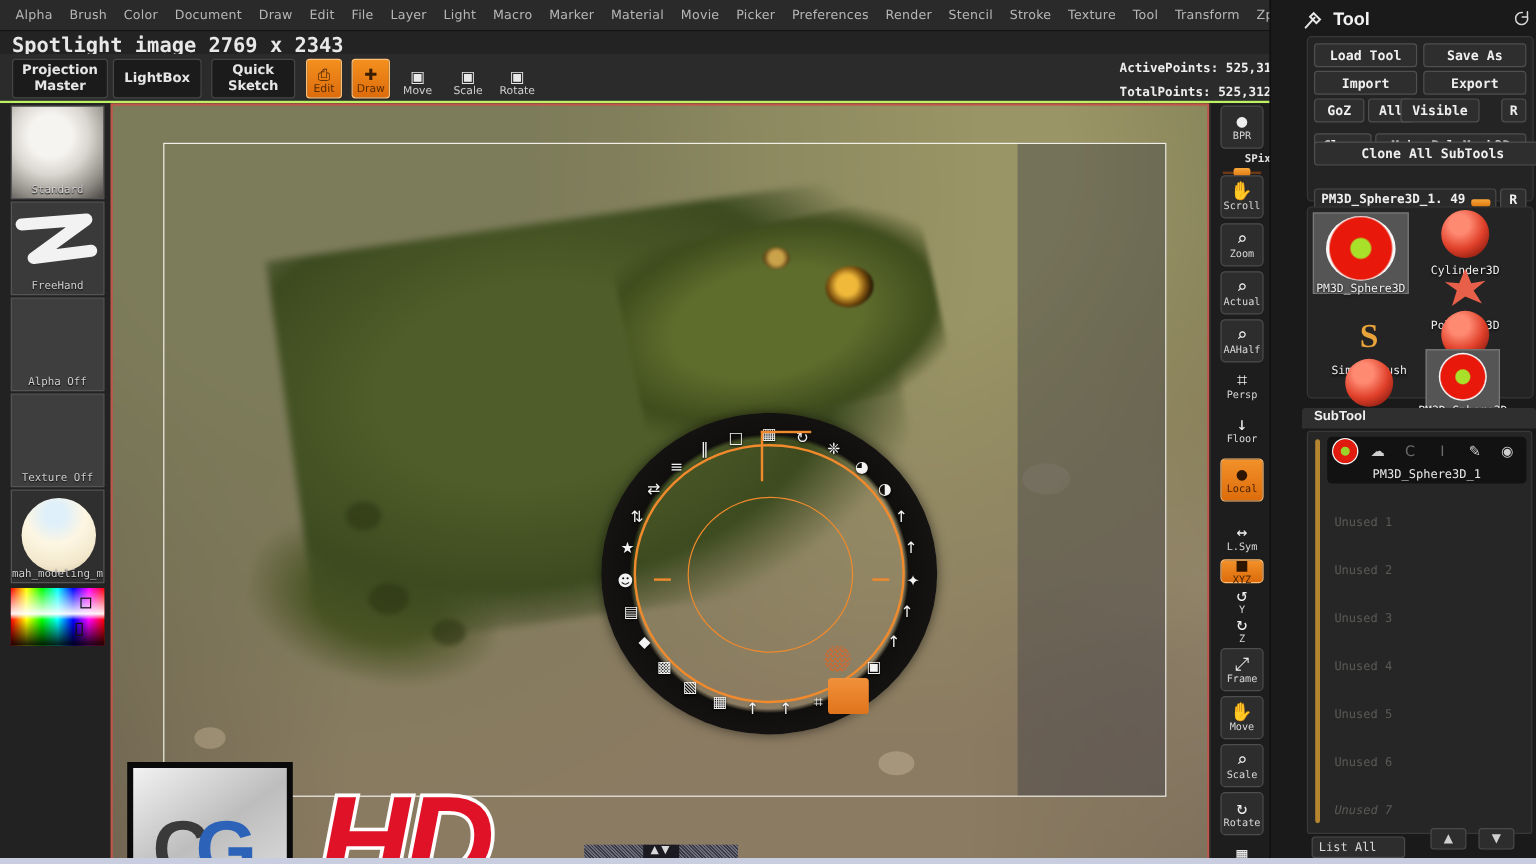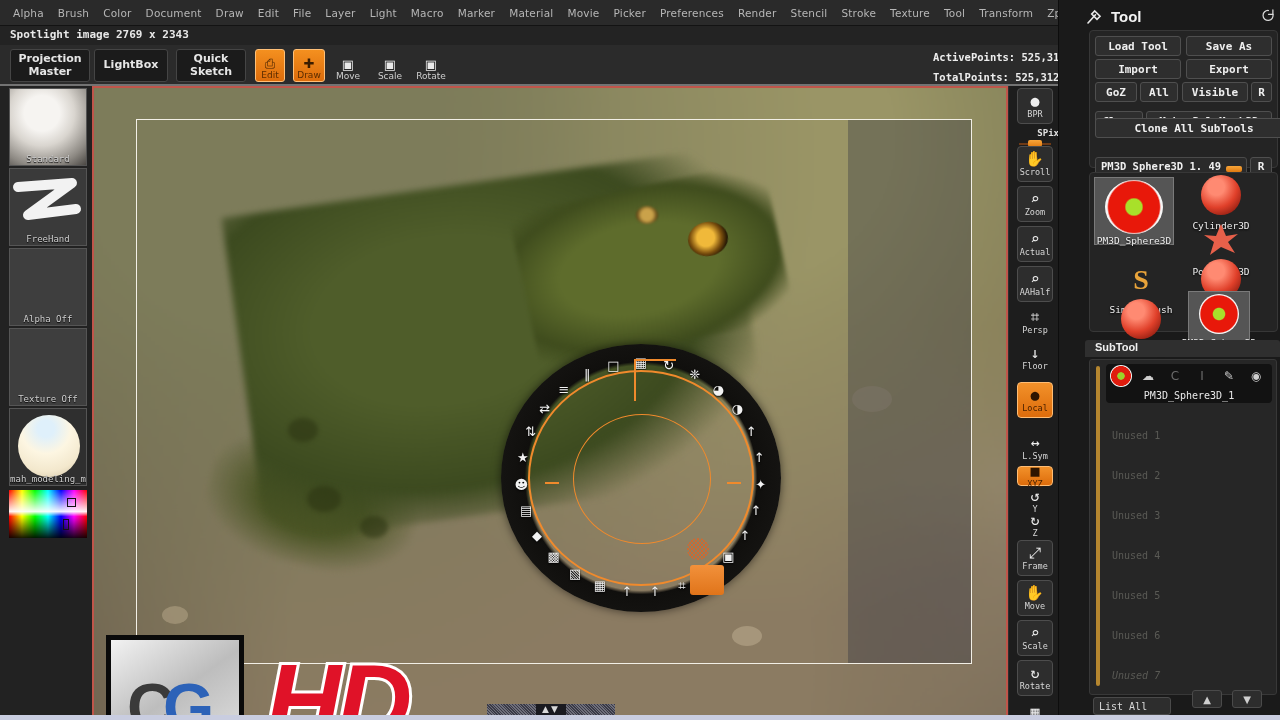--- a/index.html
+++ b/index.html
@@ -10,26 +10,26 @@
   
   .menubar { position:absolute; left:0; top:0; width:1280px; height:26px;
     background:#2a2a2a; border-bottom:1px solid #131313; display:flex;
     align-items:center; padding-left:6px; }
   .menu-item { font-size:10.5px; color:#b6b6b6; padding:2px 7px; white-space:nowrap;
     letter-spacing:.2px; }
 
   
   .titlebar { position:absolute; left:0; top:26px; width:1085px; height:19px;
     background:#232323; }
-  .titlebar span { position:absolute; left:10px; top:2px; font-size:11px;
+  .titlebar span { position:absolute; left:10px; top:2px; font-size:17px;
     color:#e8e8e8; font-weight:bold; font-family:"DejaVu Sans Mono", monospace; }
 
   
   .toolbar { position:absolute; left:0; top:45px; width:1085px; height:41px;
-    background:#2b2b2b; border-bottom:2px solid #737373; }
+    background:#2b2b2b; border-bottom:2px solid #bef264; }
   .tb-btn { position:absolute; background:#1b1b1b; border:1px solid #454545;
     border-radius:3px; color:#e6e6e6; font-size:11px; font-weight:bold;
     display:flex; align-items:center; justify-content:center; text-align:center;
     line-height:1.15; }
   .tb-btn.two { flex-direction:column; }
   .tb-icobtn { position:absolute; background:#1b1b1b; border:1px solid #4a4a4a;
     border-radius:3px; display:flex; flex-direction:column; align-items:center;
     justify-content:flex-end; color:#cfcfcf; font-size:9px; padding-bottom:1px; }
   .tb-icobtn .gly { font-size:13px; line-height:13px; color:#e9e9e9; }
   .tb-icobtn.on { background:linear-gradient(#f4901f,#dd6c0b); border-color:#ffc078;
@@ -553,21 +553,21 @@
     </svg>
   </div>
 
   <div class="pgroup" style="left:1089px;top:30px;width:189px;height:138px;">
     <div class="pbtn ctr" style="left:5px;top:5px;width:86px;height:20px;">Load Tool</div>
     <div class="pbtn ctr" style="left:96px;top:5px;width:86px;height:20px;">Save As</div>
     <div class="pbtn ctr" style="left:5px;top:28px;width:86px;height:20px;">Import</div>
     <div class="pbtn ctr" style="left:96px;top:28px;width:86px;height:20px;">Export</div>
     <div class="pbtn ctr" style="left:5px;top:51px;width:42px;height:20px;">GoZ</div>
     <div class="pbtn ctr" style="left:50px;top:51px;width:38px;height:20px;">All</div>
-    <div class="pbtn ctr" style="left:92px;top:51px;width:66px;height:20px;">Visible</div>
+    <div class="pbtn ctr" style="left:77px;top:51px;width:66px;height:20px;">Visible</div>
     <div class="pbtn ctr" style="left:161px;top:51px;width:21px;height:20px;">R</div>
     <div class="pbtn ctr" style="left:5px;top:80px;width:48px;height:20px;">Clone</div>
     <div class="pbtn ctr" style="left:56px;top:80px;width:126px;height:20px;">Make PolyMesh3D</div>
     <div class="pbtn ctr" style="left:5px;top:87px;width:198px;height:20px;">Clone All SubTools</div>
     <div class="pslider" style="left:5px;top:126px;width:152px;height:18px;">
       <div class="pl">PM3D_Sphere3D_1. 49</div>
       <div class="pk"></div>
     </div>
     <div class="pbtn ctr" style="left:160px;top:126px;width:22px;height:18px;">R</div>
   </div>

